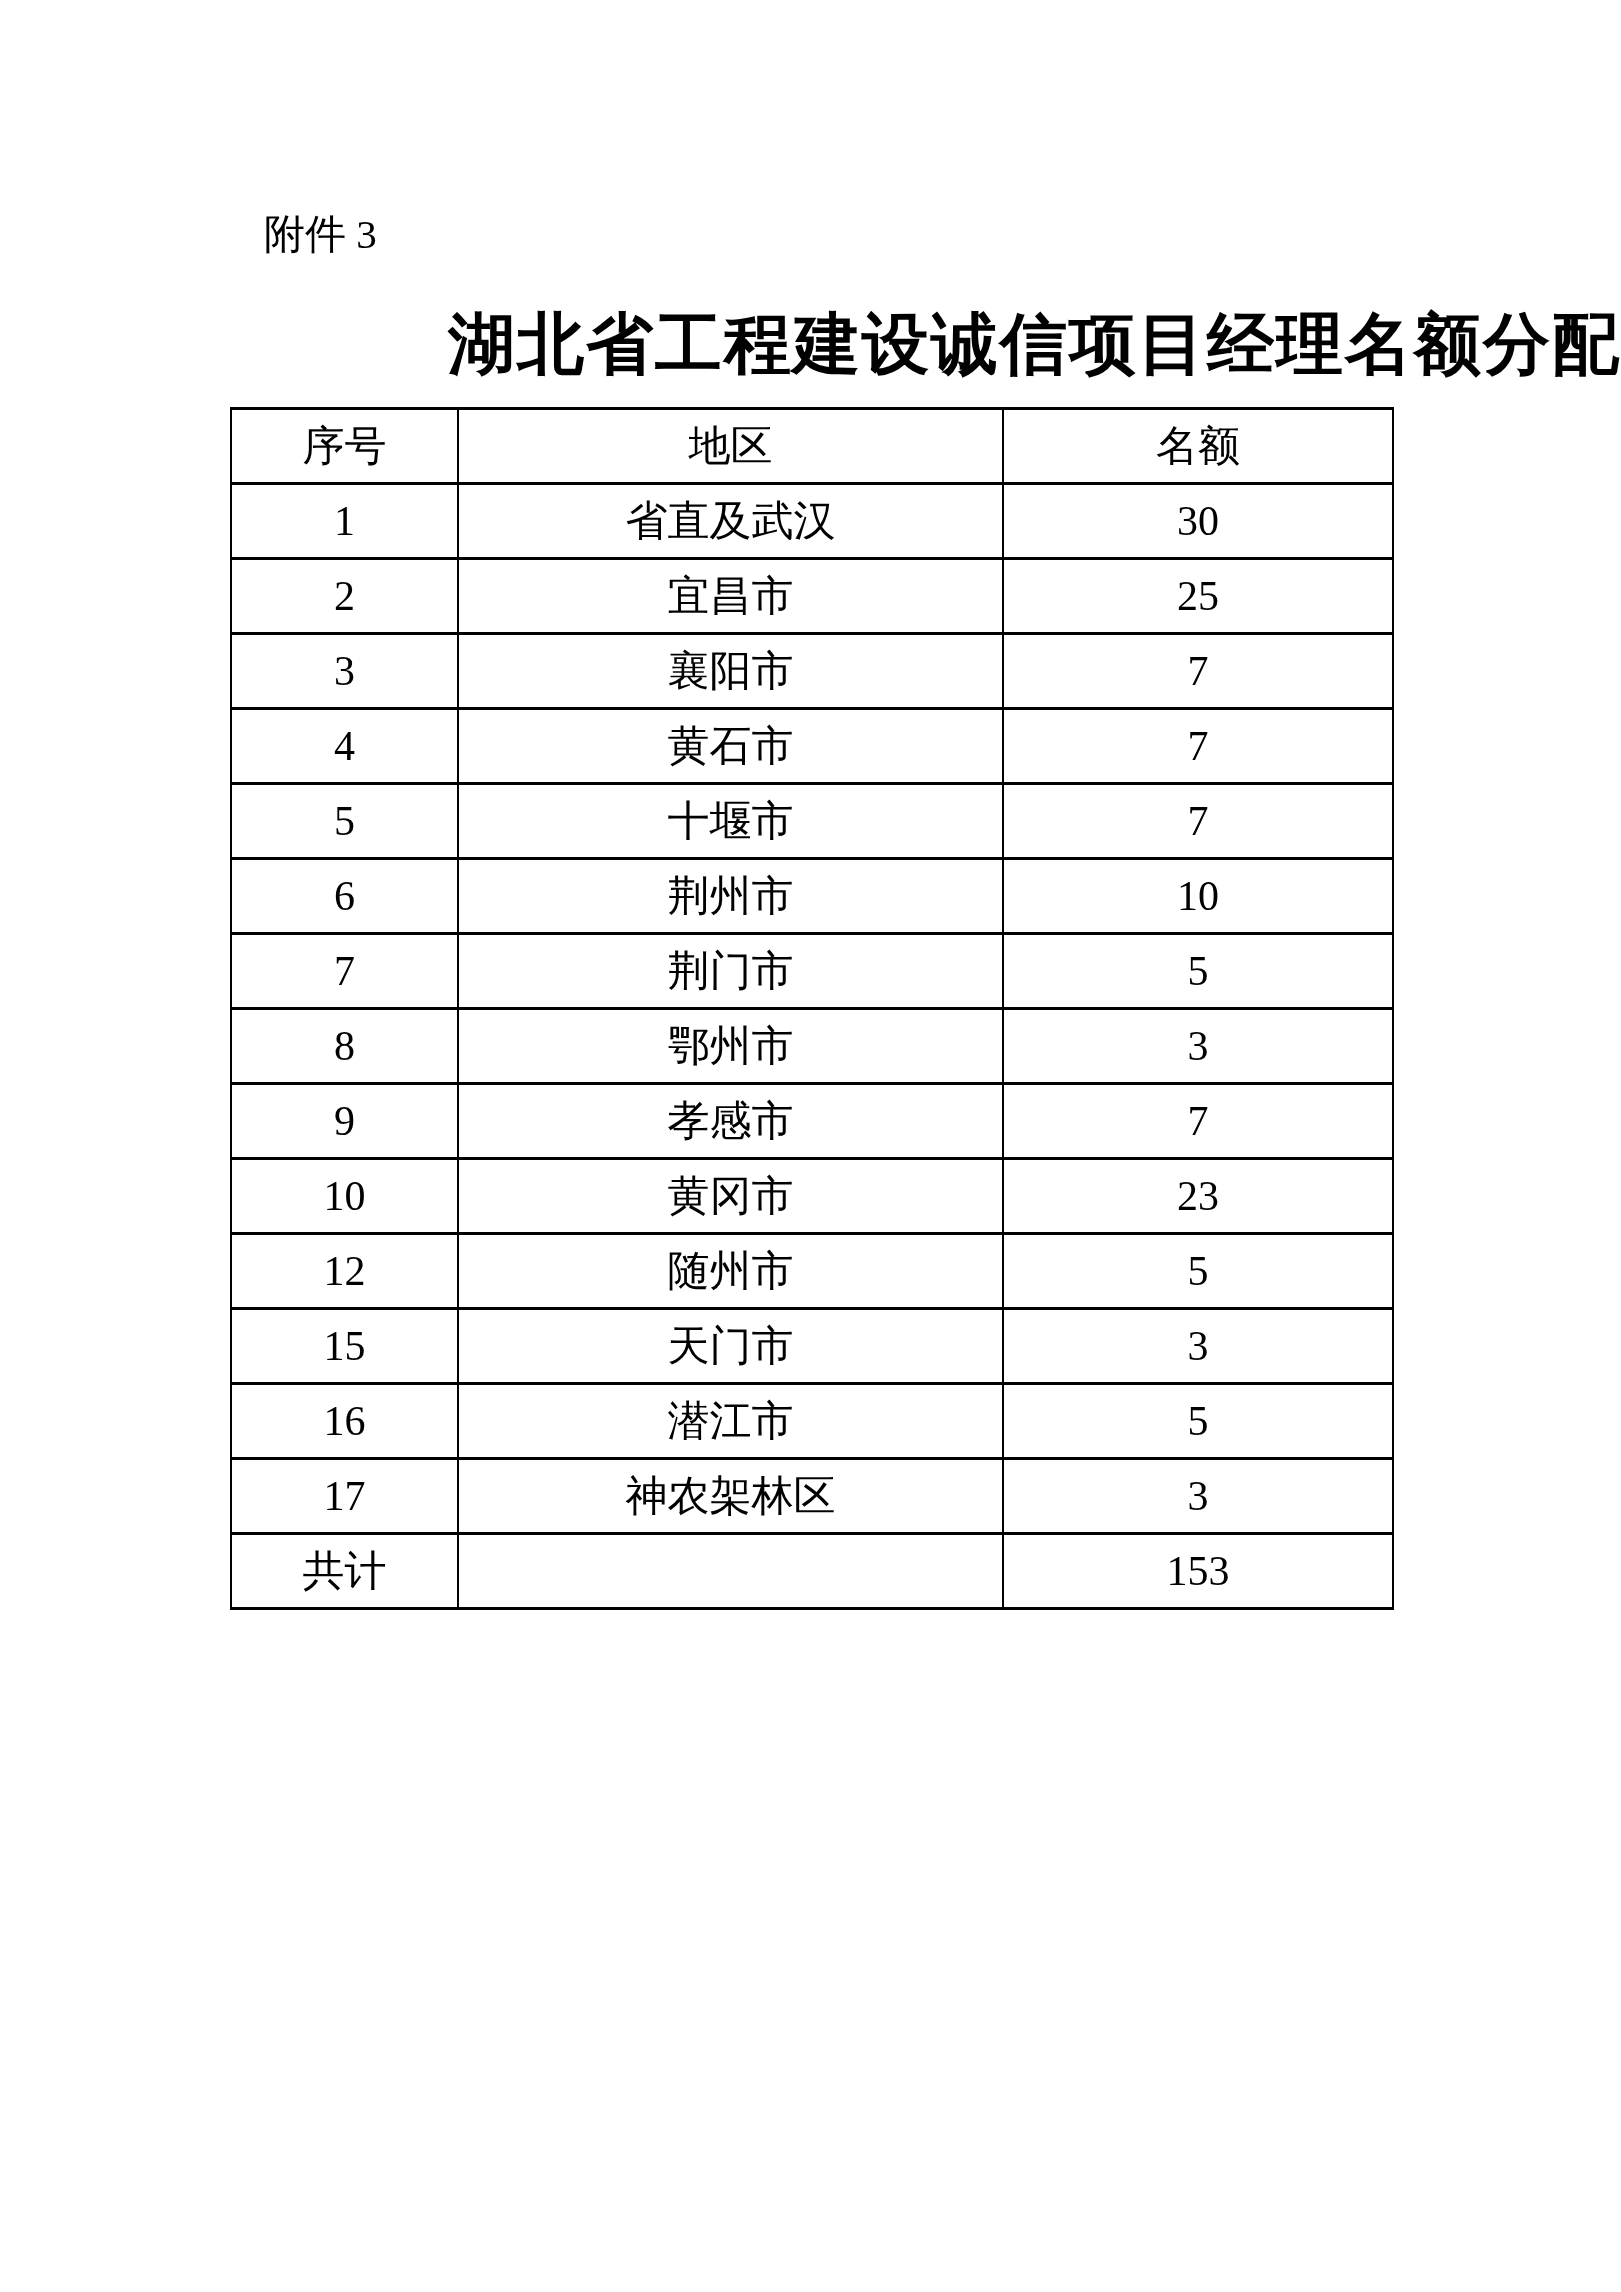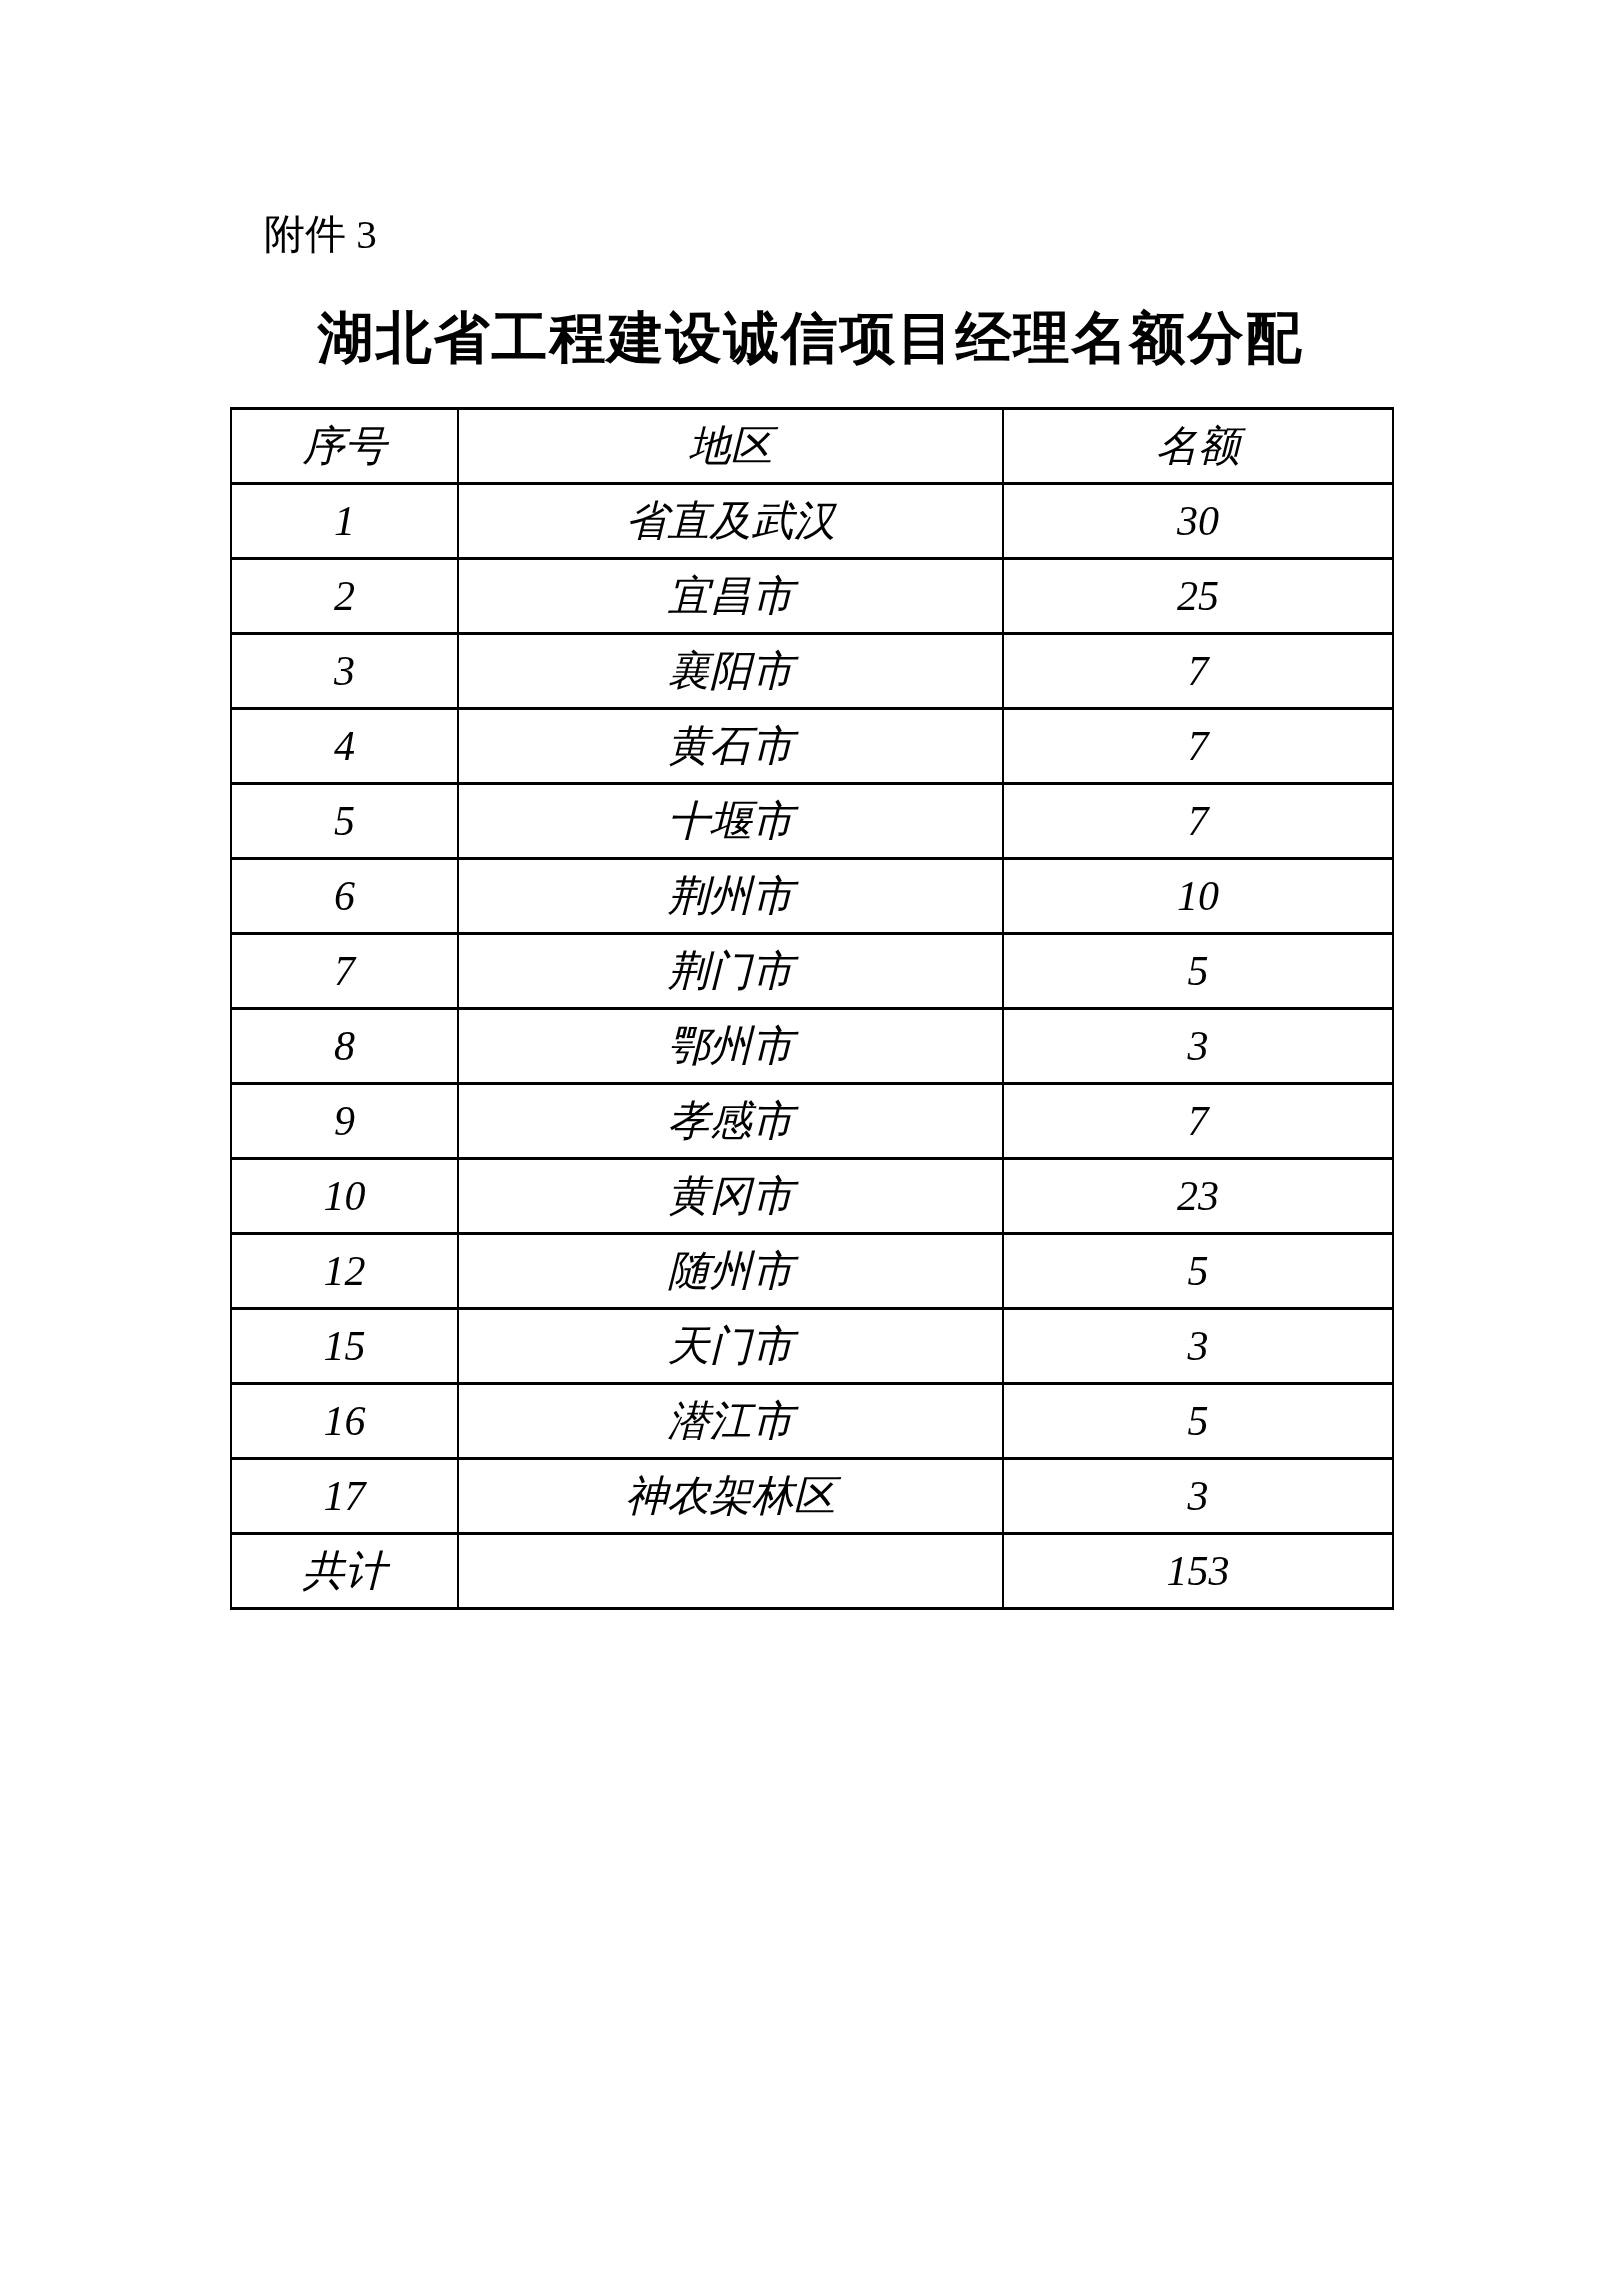--- a/index.html
+++ b/index.html
@@ -20,39 +20,39 @@
     top: 212px;
     font-size: 41px;
     line-height: 1.1;
     white-space: pre;
   }
   .doc-title {
     position: absolute;
     left: 0;
     top: 307px;
     width: 1621px;
-    text-align: center;
-    font-size: 56px;
+    text-align: right;
+    font-size: 67px;
     font-weight: bold;
     letter-spacing: 2px;
     line-height: 1.1;
     font-family: "Liberation Sans", "DejaVu Sans", sans-serif;
   }
   table.quota-table {
     position: absolute;
     left: 230px;
     top: 407px;
     width: 1162px;
     border-collapse: collapse;
     table-layout: fixed;
   }
   .quota-table col.c-no     { width: 227px; }
   .quota-table col.c-region { width: 545px; }
   .quota-table col.c-quota  { width: 390px; }
-  .quota-table tr { height: 75px; font-style: italic; }
+  .quota-table tr { height: 75px; }
   .quota-table th,
   .quota-table td {
     border: 2.9px solid #000000;
     border-top-width: 3.9px;
     border-bottom-width: 3.9px;
     text-align: center;
     vertical-align: middle;
     font-size: 42px;
     font-weight: normal;
     padding: 0;

